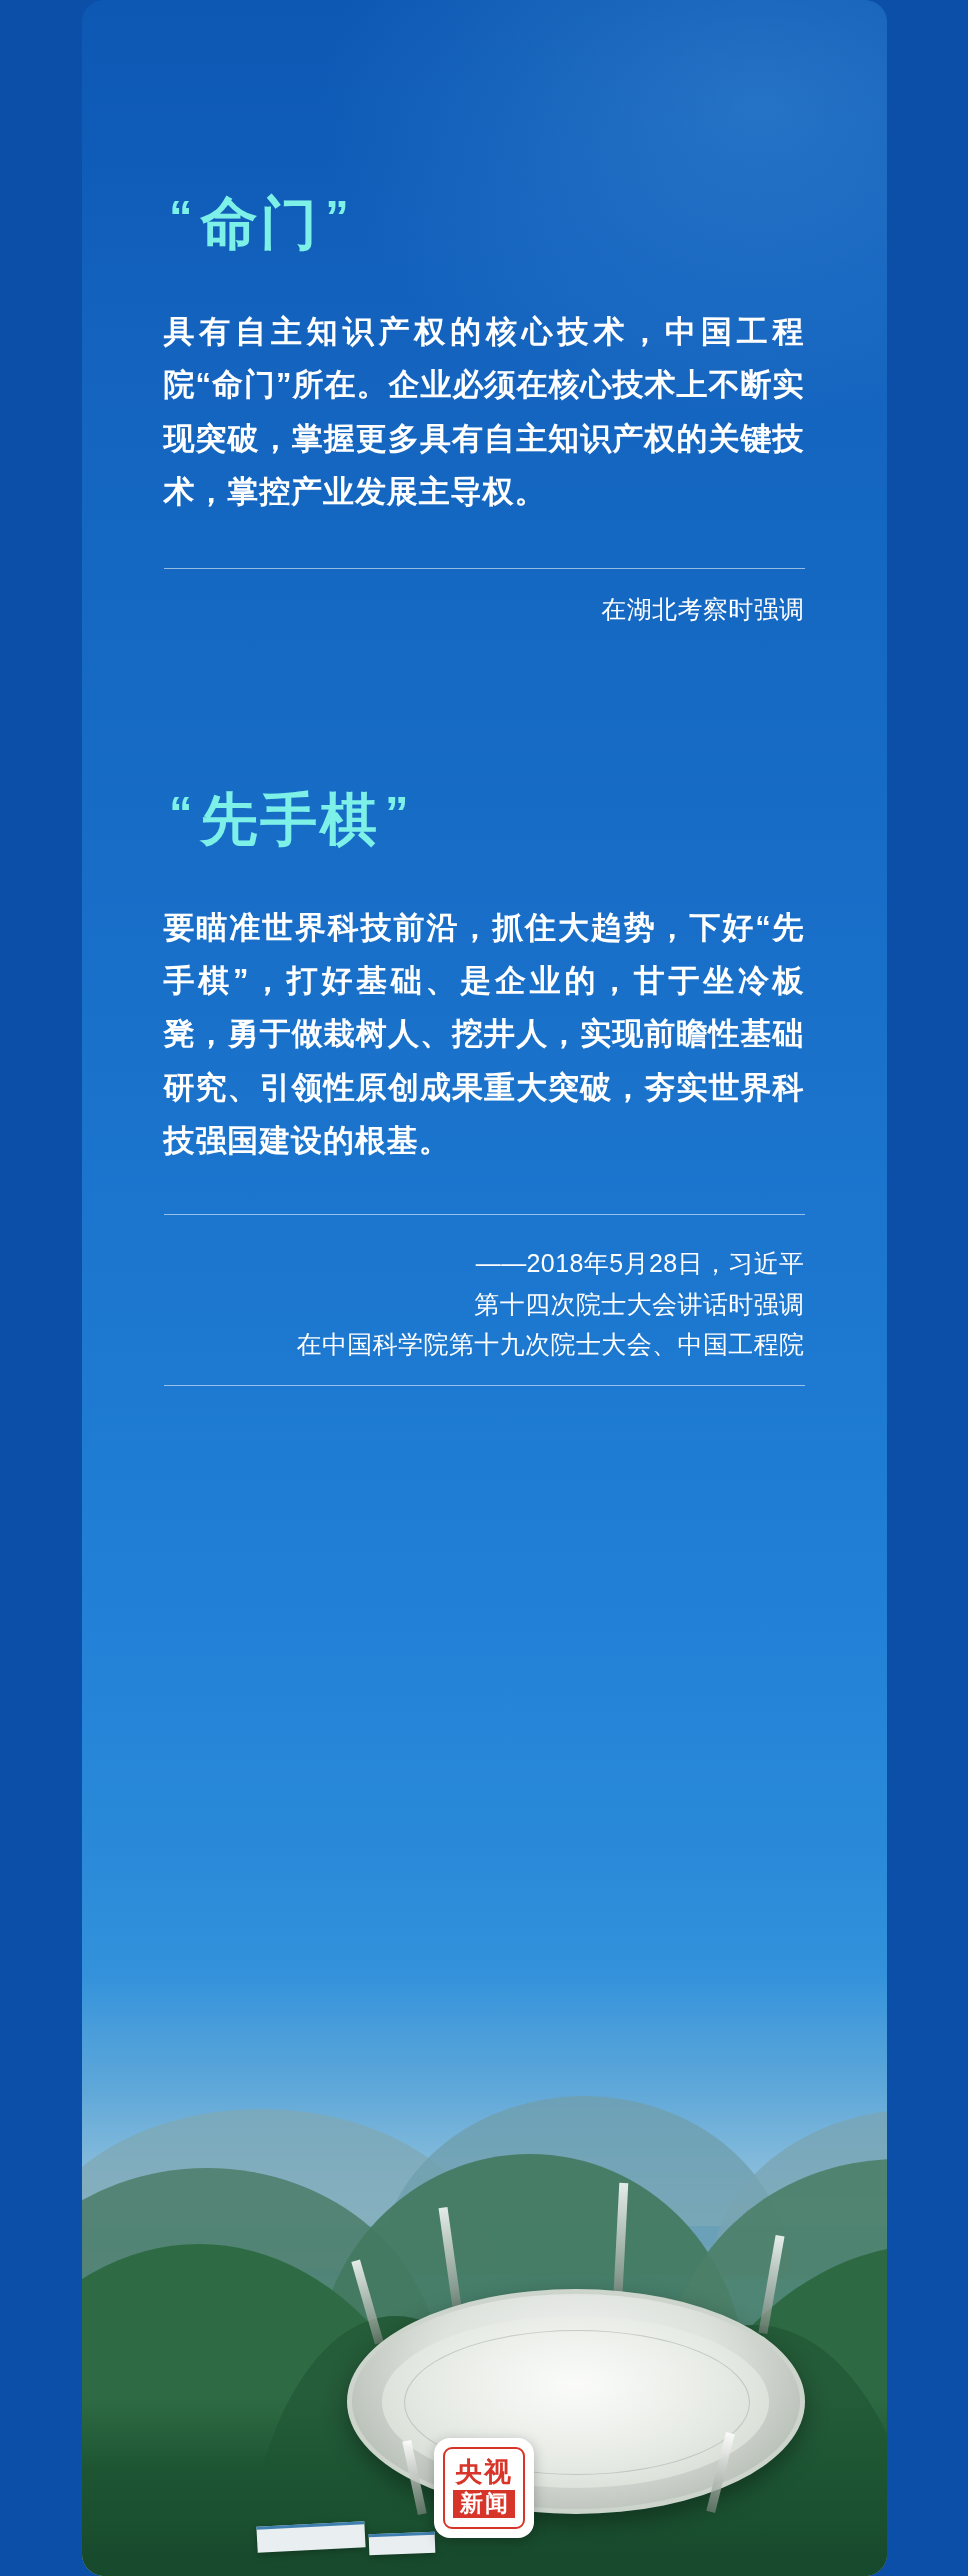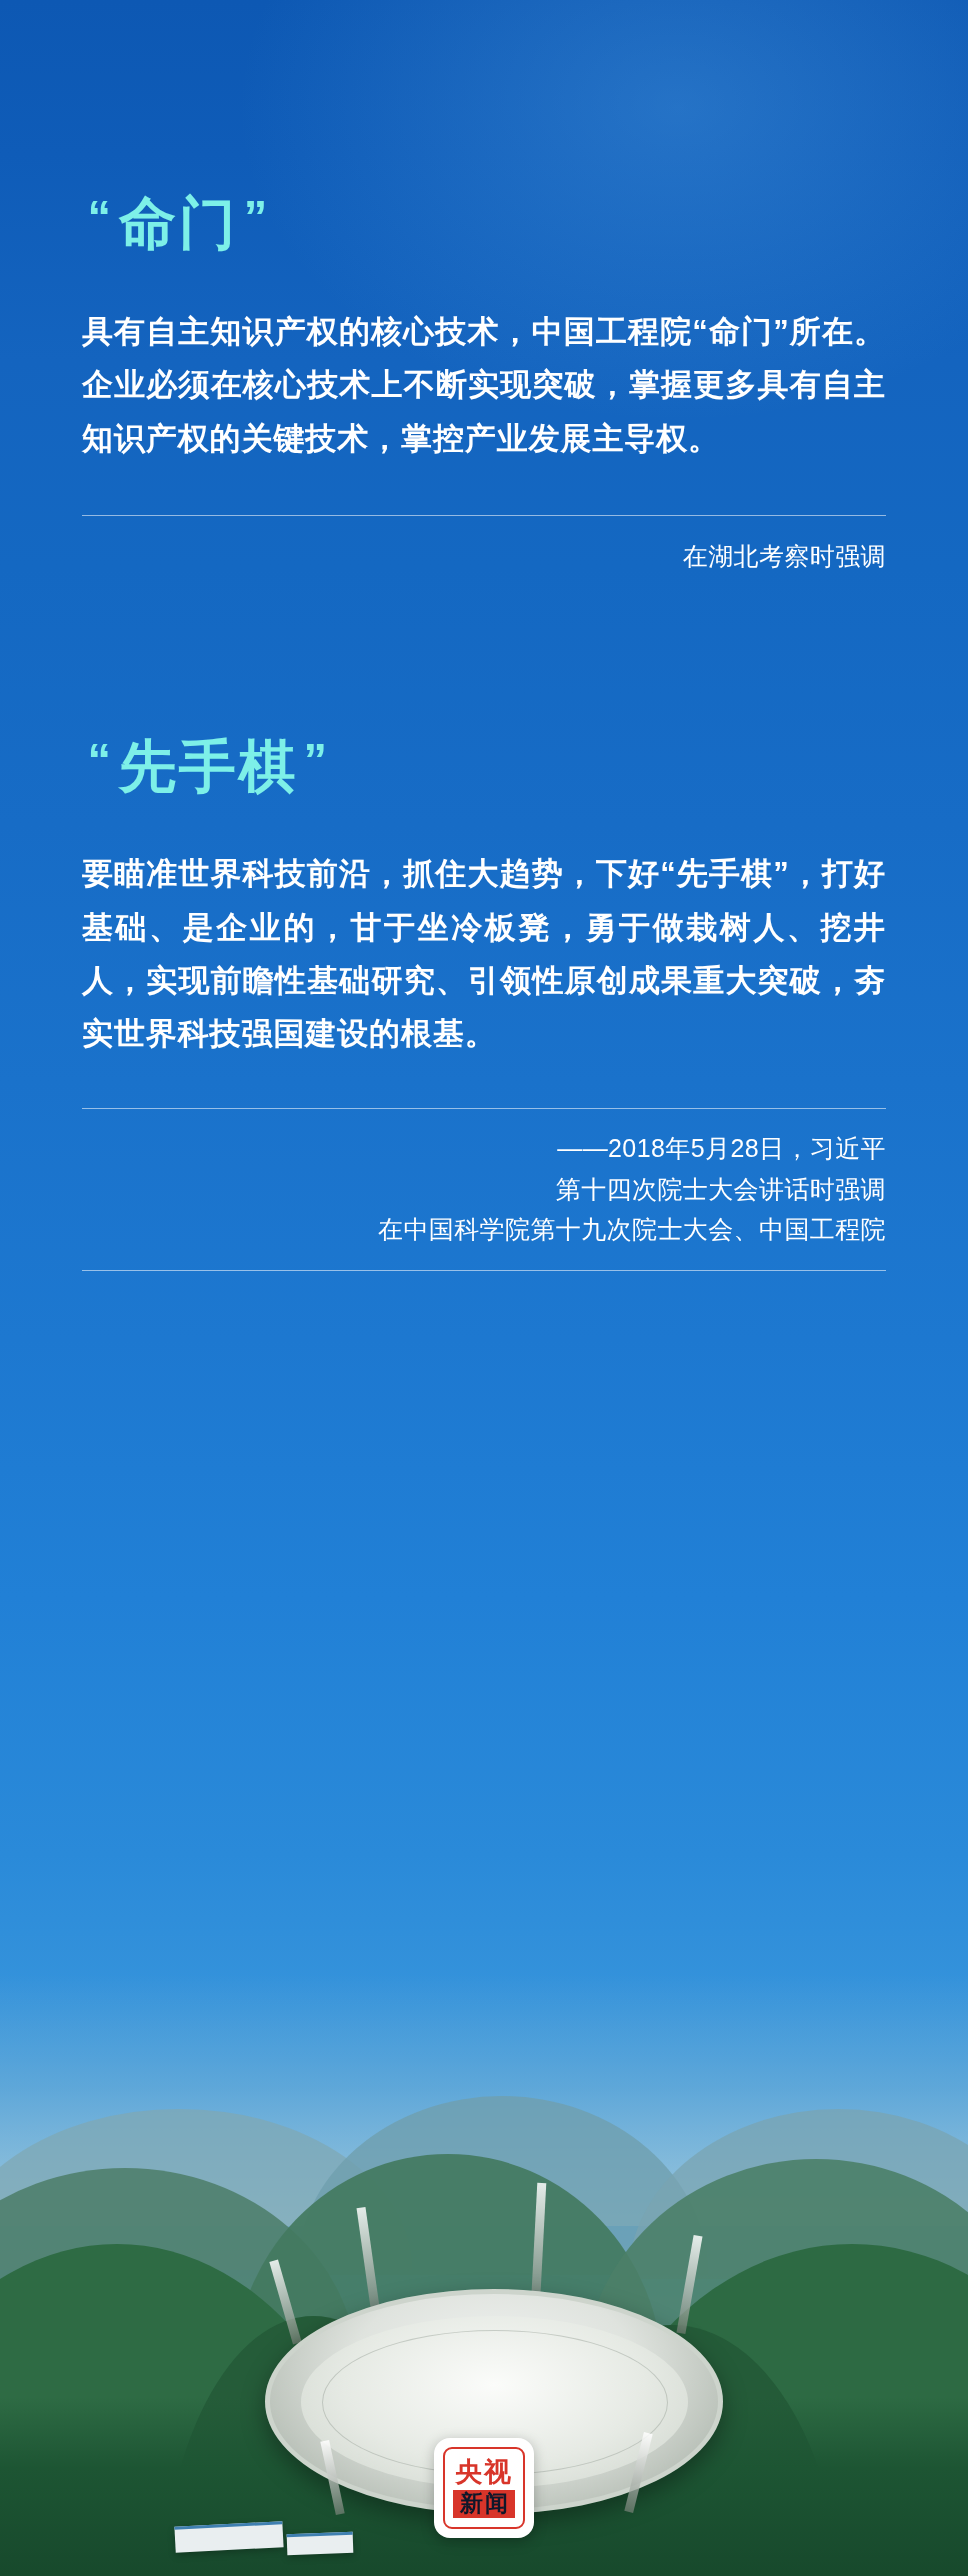--- a/index.html
+++ b/index.html
@@ -5,40 +5,41 @@
   html, body {
     margin: 0;
     padding: 0;
     background: #0b4fa8;
   }
   body {
     font-family: "Liberation Sans", "DejaVu Sans", sans-serif;
   }
   .page {
     position: relative;
-    width: 968px;
+    width: 805px;
     height: 2576px;
     margin: 0 auto;
     overflow: hidden;
     background: linear-gradient(180deg,
         #0d58b3 0%,
         #0f5cb8 6%,
         #1464bf 14%,
         #1468c2 22%,
         #176cc6 32%,
         #1a72cb 42%,
         #1d78d0 52%,
         #2180d6 62%,
         #2a8ad9 72%,
         #3a97dc 80%,
         #54a7de 86%,
         #7bbde3 91%,
         #a7d3e8 95%,
         #cfe5ee 98%,
         #e9f1f3 100%);
+    border-radius: 22px;
   }
 
   
   .glow {
     position: absolute;
     left: 0; top: 0;
     width: 968px; height: 1076px;
     background: radial-gradient(ellipse 628px 448px at 70% 10%, rgba(90,170,235,0.30), rgba(90,170,235,0) 70%);
     pointer-events: none;
   }
@@ -91,21 +92,21 @@
   
   #block-1 { padding-top: 142px; }
   #block-1 .block-body { margin-top: 38px; }
   #block-1 .rule { margin-top: 50px; }
   #block-1 .attrib { margin-top: 20px; }
 
   
   #block-2 { padding-top: 108px; }
   #block-2 .block-body { margin-top: 39px; }
   #block-2 .rule.top { margin-top: 47px; }
-  #block-2 .attrib { margin-top: 20px; }
+  #block-2 .attrib { margin-top: 28px; }
   #block-2 .rule.bottom { margin-top: 20px; }
 
   
   .photo {
     position: absolute;
     left: 0;
     bottom: 0;
     width: 968px;
     height: 601px;
     overflow: hidden;
@@ -206,21 +207,21 @@
   .logo-line1 {
     color: #d8352a;
     font-size: 27px;
     font-weight: bold;
     letter-spacing: 1.8px;
     line-height: 1.05;
   }
   .logo-line2 {
     margin-top: 3.6px;
     background: #d8352a;
-    color: #0f172a;
+    color: #ffffff;
     font-size: 23px;
     font-weight: bold;
     letter-spacing: 1.8px;
     padding: 1.8px 5.4px 2.7px 7.2px;
     line-height: 1.05;
   }
 </style>
 </head>
 <body>
 

